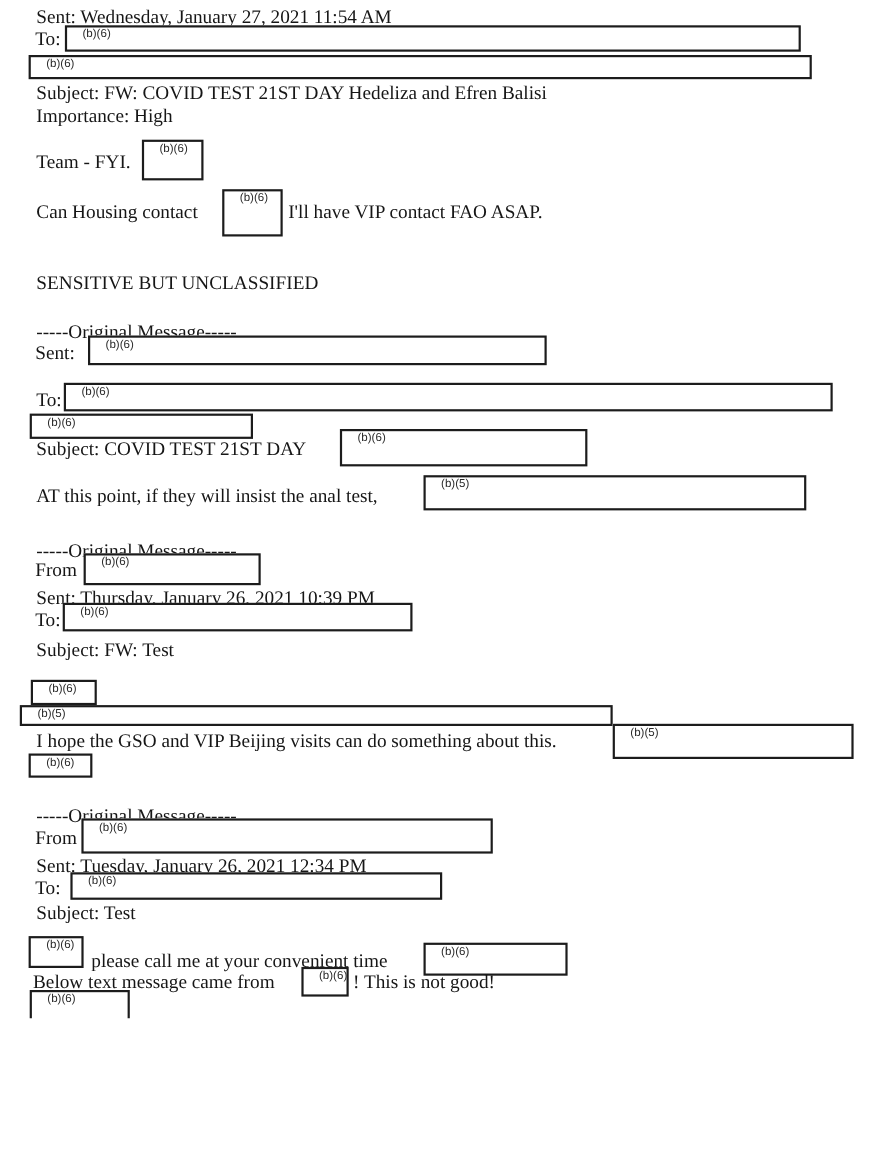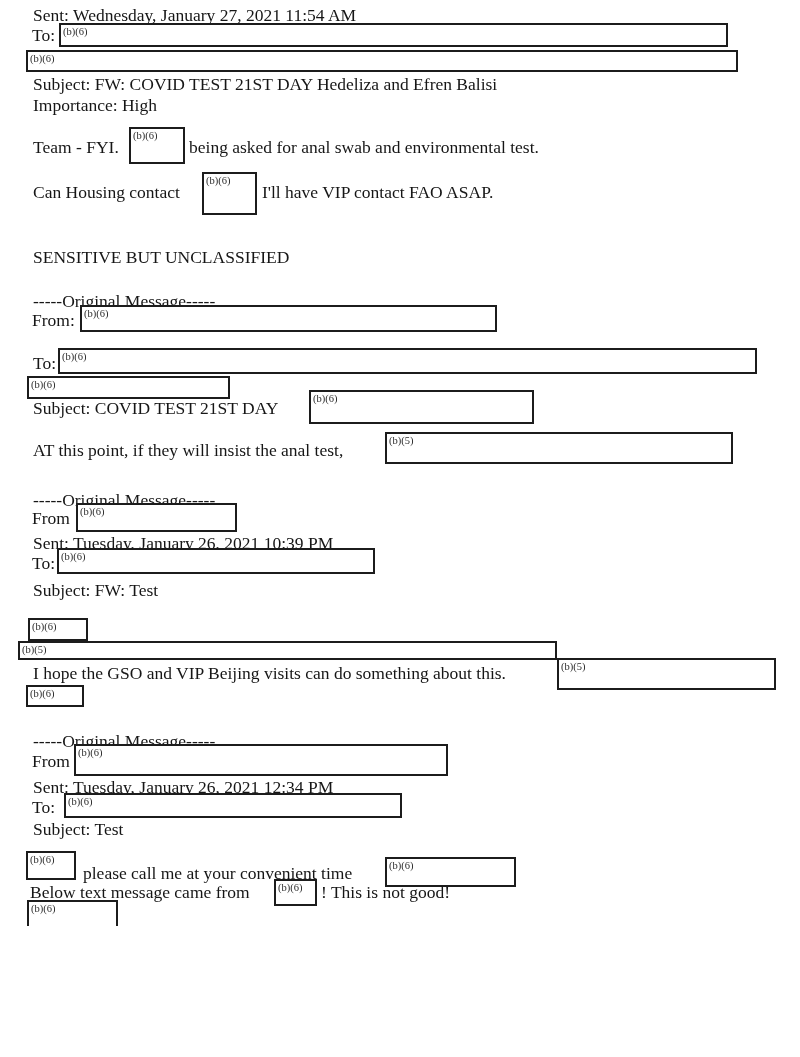--- a/index.html
+++ b/index.html
@@ -19,25 +19,25 @@
     white-space:nowrap;
   }
   .box{
     position:absolute;
     box-sizing:border-box;
     background:#ffffff;
     border:2px solid #1c1c1c;
   }
   .box .lbl{
     display:block;
-    font-family:Liberation Serif, serif;
+    font-family:Liberation Sans, sans-serif;
     font-size:10.5px;
     line-height:1.1;
     color:#2b2b2b;
-    padding:1px 0 0 2px;
+    padding:1px 0 0 14px;
     white-space:nowrap;
   }
   .trow{
     position:absolute;
     box-sizing:border-box;
     background:#f7f7f7;
     border:1px solid #ececec;
   }
   .tlabel{
     position:absolute;
@@ -63,32 +63,31 @@
   <div class="box" style="left:26px;top:50px;width:712px;height:22px">
     <span class="lbl">(b)(6)</span>
   </div>
   <div class="t" style="left:33px;top:74px">Subject: FW: COVID TEST 21ST DAY Hedeliza and Efren Balisi</div>
   <div class="t" style="left:33px;top:95px">Importance: High</div>
 
   <div class="t" style="left:33px;top:137px">Team - FYI.</div>
   <div class="box" style="left:129px;top:127px;width:56px;height:37px">
     <span class="lbl">(b)(6)</span>
   </div>
-  <div class="t" style="left:189px;top:137px">being asked for anal swab and environmental test.</div>
 
   <div class="t" style="left:33px;top:182px">Can Housing contact</div>
   <div class="box" style="left:202px;top:172px;width:55px;height:43px">
     <span class="lbl">(b)(6)</span>
   </div>
   <div class="t" style="left:33px;top:247px">SENSITIVE BUT UNCLASSIFIED</div>
 
   <div class="t" style="left:262px;top:182px">I'll have VIP contact FAO ASAP.</div>
 
   <div class="t" style="left:33px;top:291px">-----Original Message-----</div>
-  <div class="t" style="left:32px;top:310px">From:</div>
+  <div class="t" style="left:32px;top:310px">Sent:</div>
   <div class="box" style="left:80px;top:305px;width:417px;height:27px">
     <span class="lbl">(b)(6)</span>
   </div>
   <div class="t" style="left:33px;top:353px">To:</div>
   <div class="box" style="left:58px;top:348px;width:699px;height:26px">
     <span class="lbl">(b)(6)</span>
   </div>
   <div class="box" style="left:27px;top:376px;width:203px;height:23px">
     <span class="lbl">(b)(6)</span>
   </div>
@@ -99,21 +98,21 @@
   <div class="t" style="left:33px;top:440px">AT this point, if they will insist the anal test,</div>
   <div class="box" style="left:385px;top:432px;width:348px;height:32px">
     <span class="lbl">(b)(5)</span>
   </div>
 
   <div class="t" style="left:33px;top:490px">-----Original Message-----</div>
   <div class="t" style="left:32px;top:508px">From</div>
   <div class="box" style="left:76px;top:503px;width:161px;height:29px">
     <span class="lbl">(b)(6)</span>
   </div>
-  <div class="t" style="left:33px;top:533px">Sent: Tuesday, January 26, 2021 10:39 PM</div>
+  <div class="t" style="left:33px;top:533px">Sent: Thursday, January 26, 2021 10:39 PM</div>
   <div class="t" style="left:32px;top:553px">To:</div>
   <div class="box" style="left:57px;top:548px;width:318px;height:26px">
     <span class="lbl">(b)(6)</span>
   </div>
   <div class="t" style="left:33px;top:580px">Subject: FW: Test</div>
 
   <div class="box" style="left:28px;top:618px;width:60px;height:23px">
     <span class="lbl">(b)(6)</span>
   </div>
   <div class="box" style="left:18px;top:641px;width:539px;height:19px">

